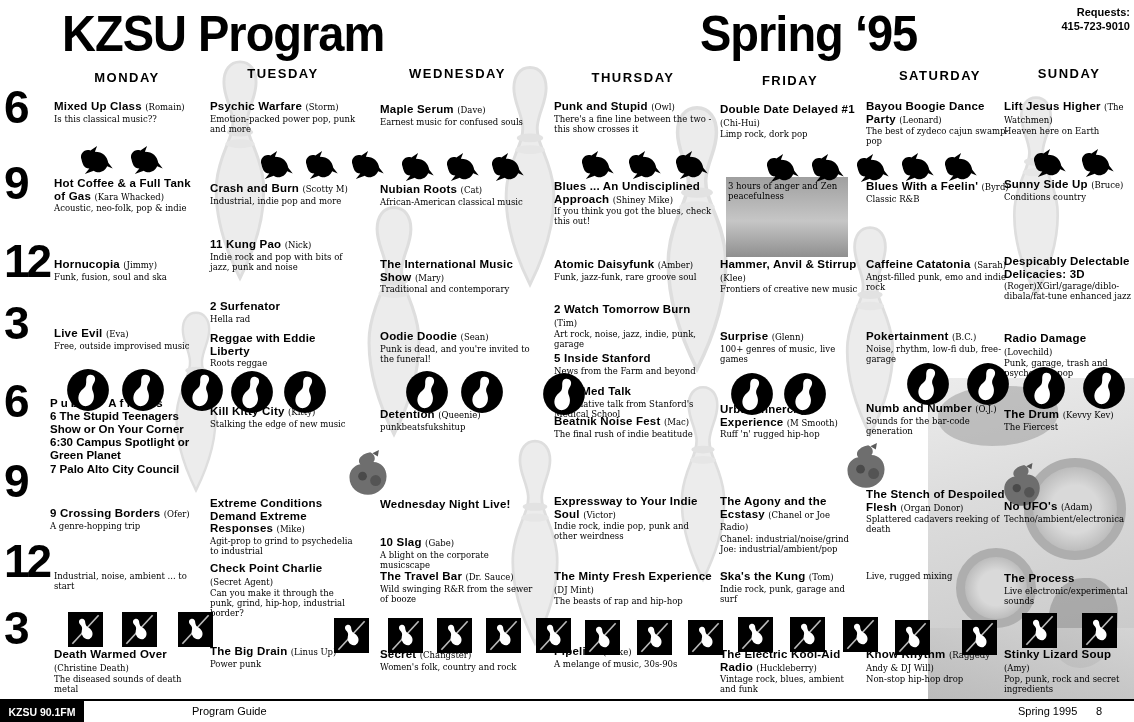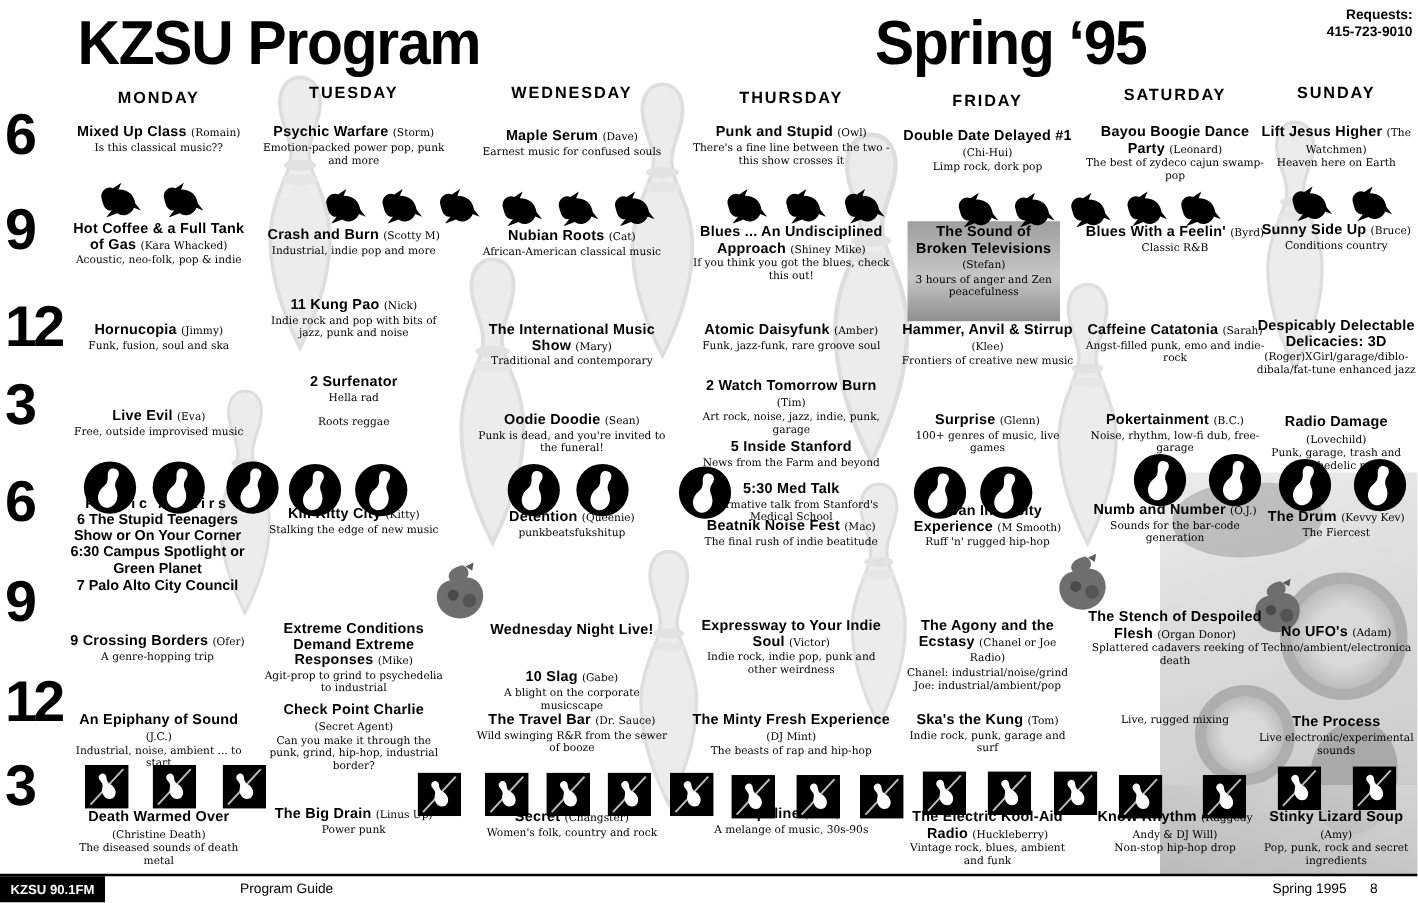--- a/index.html
+++ b/index.html
@@ -19,21 +19,21 @@
   
   .title{position:absolute;font-weight:900;font-size:47px;letter-spacing:-1px;
          transform:scaleY(1.06);white-space:nowrap;z-index:3}
   .requests{position:absolute;right:4px;top:6px;text-align:right;font-weight:bold;
             font-size:11px;line-height:1.25;z-index:3}
   .dayh{position:absolute;top:68px;text-align:center;font-weight:bold;font-size:13px;
         letter-spacing:1.5px;z-index:3}
   .time{position:absolute;left:4px;font-weight:900;font-size:46px;letter-spacing:-3px;
         line-height:1;z-index:3}
   
-  .show{position:absolute;text-align:center;z-index:2}
+  .show{position:absolute;z-index:2}
   .snl{font-weight:bold;font-size:11.5px;line-height:1.1;letter-spacing:.2px}
   .sdj{font-family:"DejaVu Serif",serif;font-size:8.5px;font-weight:normal;letter-spacing:0}
   .sdesc{font-family:"DejaVu Serif",serif;font-size:8.5px;line-height:1.18;margin-top:1px}
   .pa .snl{letter-spacing:3px}
   .pai{font-weight:bold;font-size:11.5px;line-height:1.15}
   .photo{background:linear-gradient(180deg,#9f9f9f,#c6c6c6 55%,#8f8f8f);padding:3px 2px}
   
   .ic{position:absolute;z-index:2}
   .ic svg{width:100%;height:100%;display:block}
   .crow{width:40px;height:29px}
@@ -194,21 +194,20 @@
   <div class="snl"><span>Public Affairs</span></div>
   <div class="pai">6 The Stupid Teenagers Show or On Your Corner</div>
   <div class="pai">6:30 Campus Spotlight or Green Planet</div>
   <div class="pai">7 Palo Alto City Council</div>
 </div>
 <div class="show" style="left:50px;width:152px;top:507px">
   <div class="snl"><span>9 Crossing Borders</span> <span class="sdj">(Ofer)</span></div>
   <div class="sdesc">A genre-hopping trip</div>
 </div>
 <div class="show" style="left:54px;width:146px;top:570px">
-  <div class="snl"><span>An Epiphany of Sound</span> <span class="sdj">(J.C.)</span></div>
   <div class="sdesc">Industrial, noise, ambient ... to start</div>
 </div>
 <div class="show" style="left:54px;width:146px;top:648px">
   <div class="snl"><span>Death Warmed Over</span> <span class="sdj">(Christine Death)</span></div>
   <div class="sdesc">The diseased sounds of death metal</div>
 </div>
 
 <div class="show" style="left:210px;width:146px;top:100px">
   <div class="snl"><span>Psychic Warfare</span> <span class="sdj">(Storm)</span></div>
   <div class="sdesc">Emotion-packed power pop, punk and more</div>
@@ -219,20 +218,21 @@
 </div>
 <div class="show" style="left:210px;width:146px;top:238px">
   <div class="snl"><span>11 Kung Pao</span> <span class="sdj">(Nick)</span></div>
   <div class="sdesc">Indie rock and pop with bits of jazz, punk and noise</div>
 </div>
 <div class="show" style="left:210px;width:146px;top:300px">
   <div class="snl"><span>2 Surfenator</span></div>
   <div class="sdesc">Hella rad</div>
 </div>
 <div class="show" style="left:210px;width:146px;top:332px">
+  <div class="snl"><span>Reggae with Eddie Liberty</span></div>
   <div class="sdesc">Roots reggae</div>
 </div>
 <div class="show" style="left:210px;width:146px;top:405px">
   <div class="snl"><span>Kill Kitty City</span> <span class="sdj">(Kitty)</span></div>
   <div class="sdesc">Stalking the edge of new music</div>
 </div>
 <div class="show" style="left:210px;width:146px;top:497px">
   <div class="snl"><span>Extreme Conditions Demand Extreme Responses</span> <span class="sdj">(Mike)</span></div>
   <div class="sdesc">Agit-prop to grind to psychedelia to industrial</div>
 </div>
@@ -320,21 +320,20 @@
 <div class="show" style="left:554px;width:158px;top:645px">
   <div class="snl"><span>Pipeline</span> <span class="sdj">(Coke)</span></div>
   <div class="sdesc">A melange of music, 30s-90s</div>
 </div>
 
 <div class="show" style="left:720px;width:140px;top:103px">
   <div class="snl"><span>Double Date Delayed #1</span> <span class="sdj">(Chi-Hui)</span></div>
   <div class="sdesc">Limp rock, dork pop</div>
 </div>
 <div class="show photo" style="left:726px;width:118px;top:177px;height:74px">
-  <div class="snl"><span>The Sound of Broken Televisions</span> <span class="sdj">(Stefan)</span></div>
   <div class="sdesc">3 hours of anger and Zen peacefulness</div>
 </div>
 <div class="show" style="left:720px;width:140px;top:258px">
   <div class="snl"><span>Hammer, Anvil &amp; Stirrup</span> <span class="sdj">(Klee)</span></div>
   <div class="sdesc">Frontiers of creative new music</div>
 </div>
 <div class="show" style="left:720px;width:140px;top:330px">
   <div class="snl"><span>Surprise</span> <span class="sdj">(Glenn)</span></div>
   <div class="sdesc">100+ genres of music, live games</div>
 </div>

